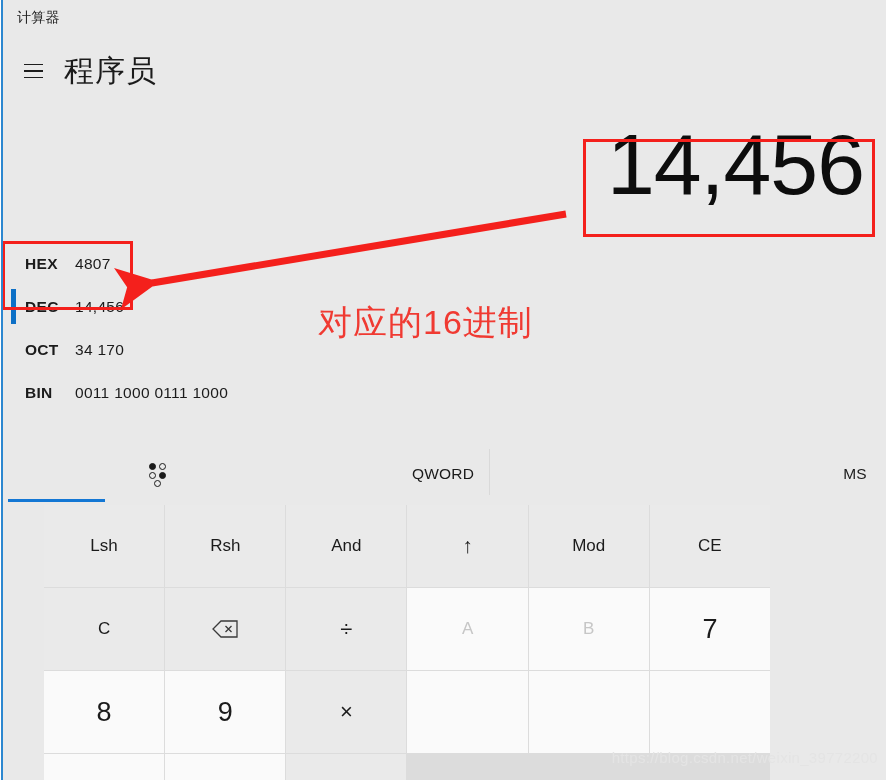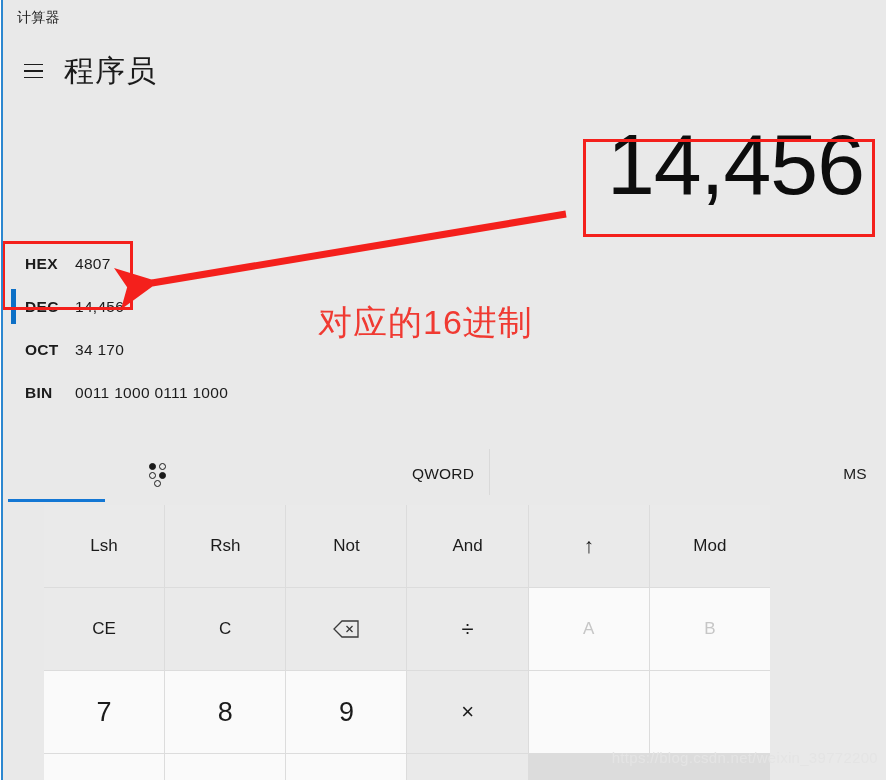--- a/index.html
+++ b/index.html
@@ -323,23 +323,20 @@
     <div class="tab-underline"></div>
   </div>
   <div class="tool-sep"></div>
 
   <div class="keypad" id="keypad">
       <div class="key op-dark">
         <span>Lsh</span>
       </div>
       <div class="key op-dark">
         <span>Rsh</span>
-      </div>
-      <div class="key op-dark">
-        <span>Not</span>
       </div>
       <div class="key op-dark">
         <span>And</span>
       </div>
       <div class="key op-dark arrow">
         <span>↑</span>
       </div>
       <div class="key op-dark">
         <span>Mod</span>
       </div>

